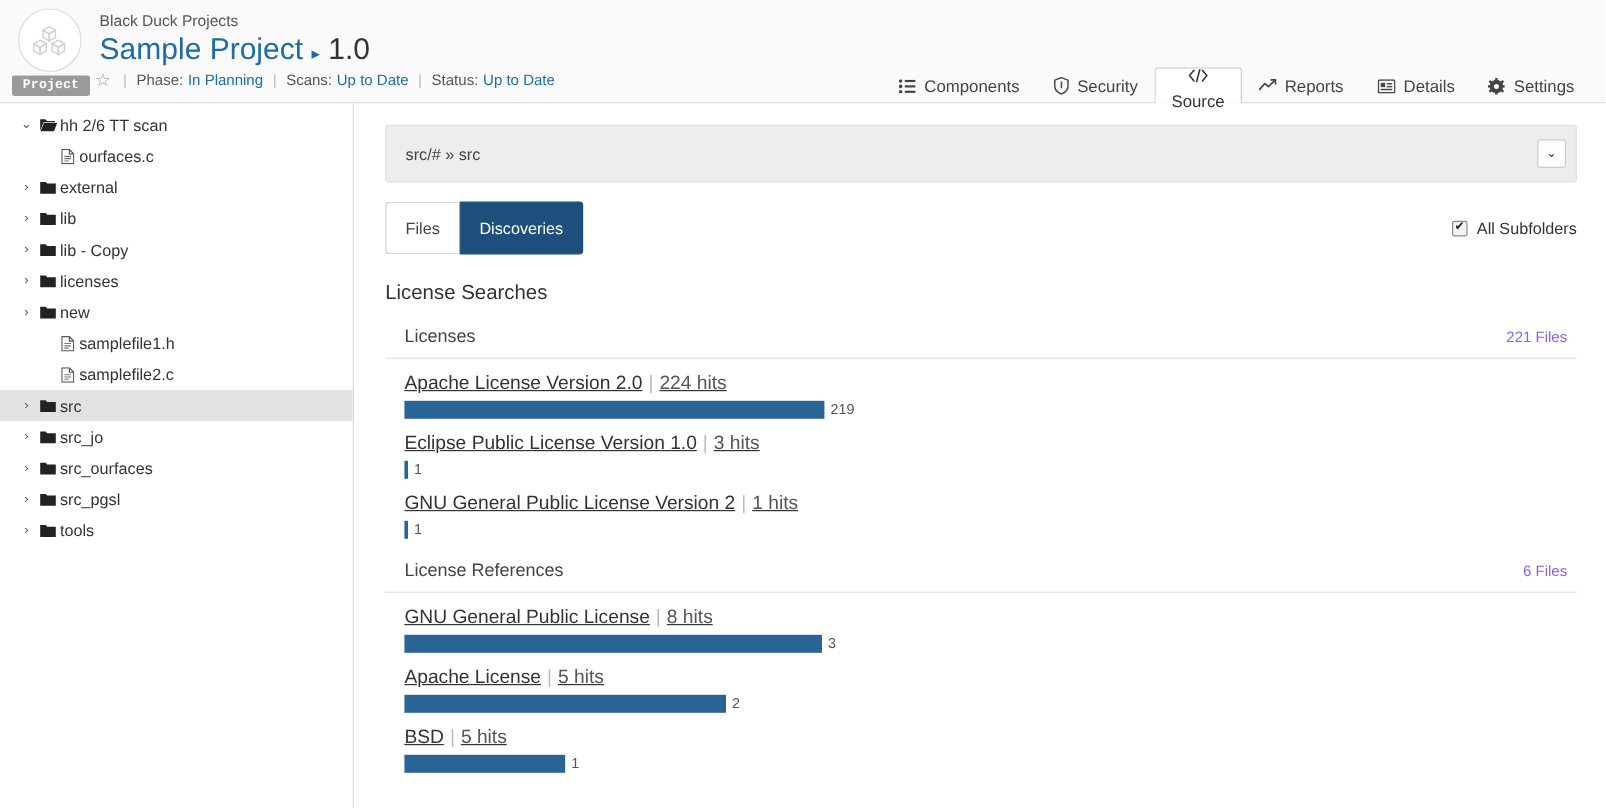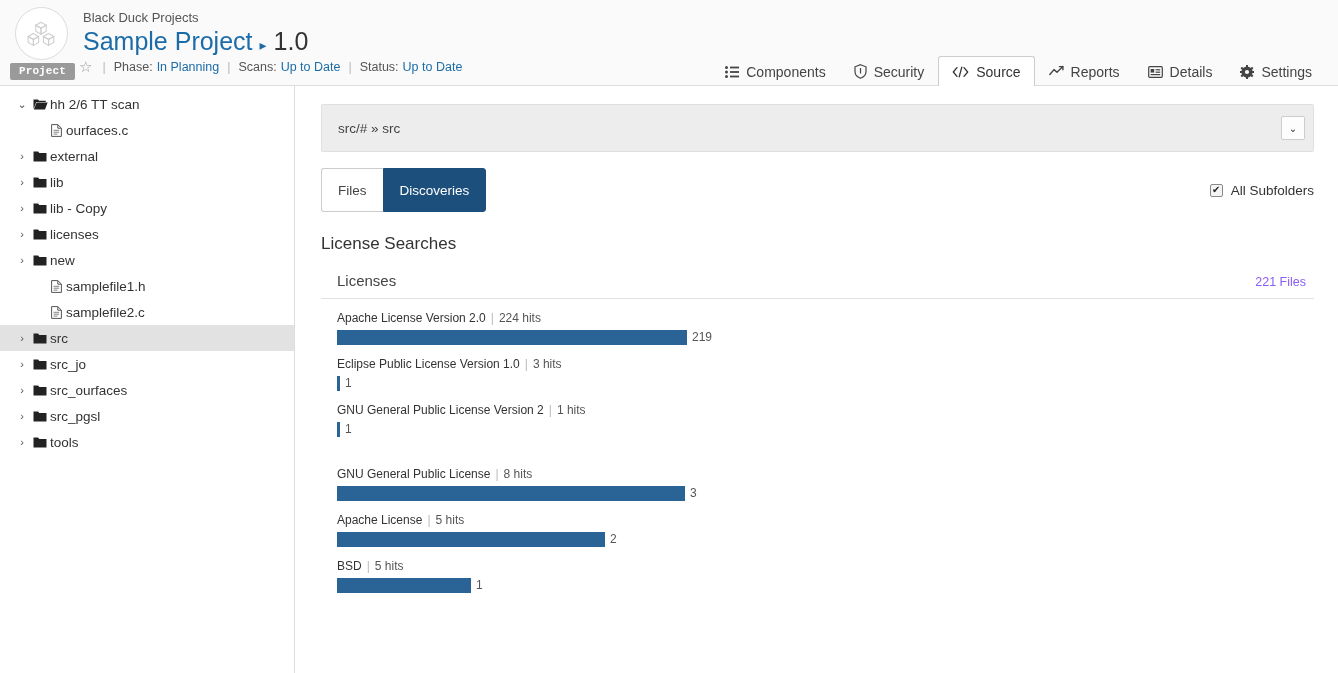--- a/index.html
+++ b/index.html
@@ -107,20 +107,21 @@
     top: 1px;
     cursor: pointer;
     white-space: nowrap;
   }
   .nav-tab.active {
     background: #ffffff;
     border-color: #cccccc;
     border-top-left-radius: 3px;
     border-top-right-radius: 3px;
     color: #333333;
+    flex-direction: column;
   }
   .nav-tab .ico { display: inline-flex; align-items: center; color: #444; }
 
   
   .body-wrap { display: flex; height: 587px; }
 
   .sidebar {
     width: 295px;
     flex: 0 0 295px;
     background: #ffffff;
@@ -243,23 +244,24 @@
   }
   .panel-count {
     margin-left: auto;
     font-size: 12.5px;
     color: #8b5cf6;
   }
   .panel-body { padding: 0 8px 0 16px; }
 
   .lic-row { padding-top: 12px; }
   .lic-label {
-    font-size: 12px;
+    font-size: 16px;
     color: #333333;
     margin-bottom: 5px;
+    text-decoration: underline;
   }
   .lic-label .nm { color: #333333; }
   .lic-label .sep { color: #bbbbbb; margin: 0 5px; }
   .lic-label .hits { color: #555555; }
   .bar-line {
     display: flex; align-items: center;
     height: 15px;
   }
   .bar {
     height: 15px;
@@ -604,20 +606,24 @@
             <div class="lic-row">
               <div class="lic-label"><span class="nm">GNU General Public License Version 2</span><span class="sep">|</span><span class="hits">1 hits</span></div>
               <div class="bar-line">
                 <div class="bar" style="width:3px;background:#2a6496"></div>
                 <span class="bar-val">1</span>
               </div>
             </div>
           </div>
         </div>
         <div class="panel">
+          <div class="panel-head">
+            <h3>License References</h3>
+            <span class="panel-count">6 Files</span>
+          </div>
           <div class="panel-body">
             <div class="lic-row">
               <div class="lic-label"><span class="nm">GNU General Public License</span><span class="sep">|</span><span class="hits">8 hits</span></div>
               <div class="bar-line">
                 <div class="bar" style="width:348px;background:#2a6496"></div>
                 <span class="bar-val">3</span>
               </div>
             </div>
             <div class="lic-row">
               <div class="lic-label"><span class="nm">Apache License</span><span class="sep">|</span><span class="hits">5 hits</span></div>

